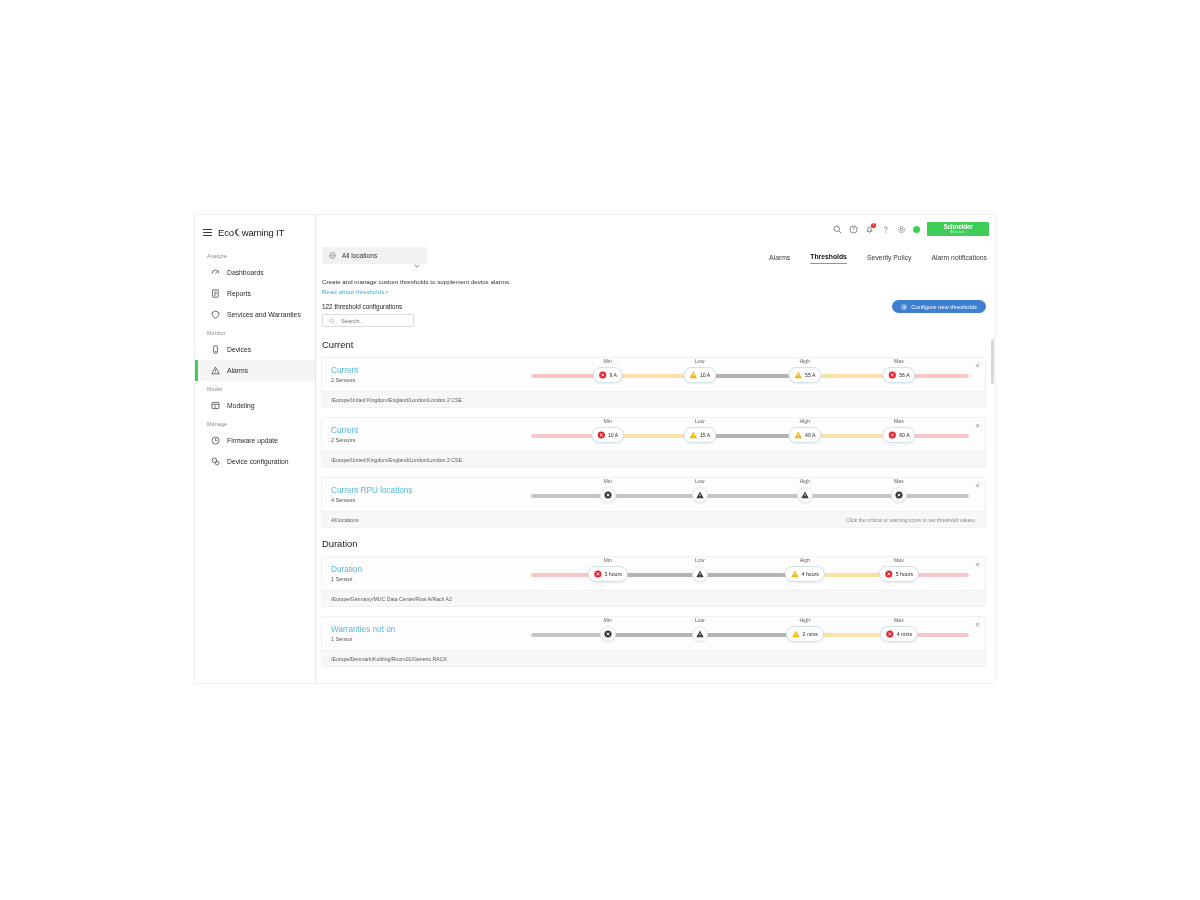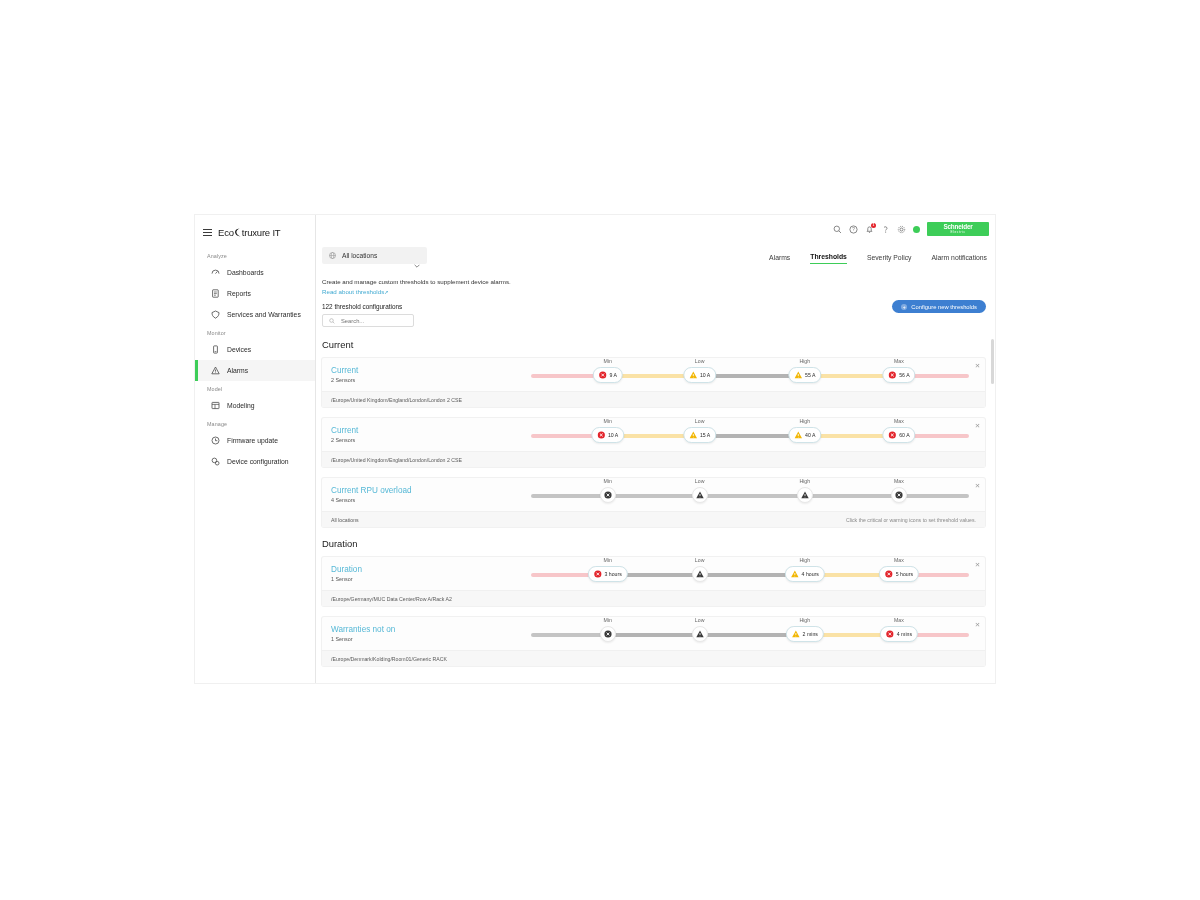--- a/index.html
+++ b/index.html
@@ -221,21 +221,21 @@
 
   <div class="sidebar">
     <div class="brand-row">
       <span class="hamburger">
           <i></i>
           <i></i>
           <i></i>
         </span>
       <span class="brand-text"><span>Eco</span><span class="swirl"><svg width="8" height="9" viewBox="0 0 8 9">
               <path d="M5.6 0.4 C2.4 0.6 0.8 2.4 1.1 4.4 C1.4 6.4 3.4 8.2 6.6 8.4 C4.2 7.4 2.6 6.0 2.4 4.4 C2.2 2.8 3.5 1.3 5.6 0.4 Z" fill="#111"></path>
-            </svg></span><span>truxure IT</span></span>
+            </svg></span><span>warning IT</span></span>
     </div>
     <div id="nav-holder">
         <div class="nav-group-label">Analyze</div>
         <div class="nav-item">
           <span class="nav-ico">
             <svg width="9" height="9" viewBox="0 0 9 9">
               <path d="M1 5.6 a3.5 3.5 0 0 1 7 0" fill="none" stroke="#4a4a4a" stroke-width="0.8"></path>
               <line x1="4.5" y1="5.6" x2="6.4" y2="3.4" stroke="#4a4a4a" stroke-width="0.8"></line>
             </svg>
           </span>
@@ -524,21 +524,21 @@
             </div>
             <div class="card-foot">
               <span class="card-path">/Europe/United Kingdom/England/London/London 2 CSE</span>
               <span class="card-hint"></span>
             </div>
           </div>
           <div class="card">
             <div class="card-close">✕</div>
             <div class="card-top">
               <div class="card-meta">
-                <div class="card-name">Current RPU overload</div>
+                <div class="card-name">Current RPU locations</div>
                 <div class="card-sub">4 Sensors</div>
               </div>
               <div class="track">
                 <div class="seg" style="left:0%;width:17.5%;background:#c4c4c4"></div>
                 <div class="seg" style="left:17.5%;width:21%;background:#c4c4c4"></div>
                 <div class="seg" style="left:38.5%;width:24%;background:#c4c4c4"></div>
                 <div class="seg" style="left:62.5%;width:21.5%;background:#c4c4c4"></div>
                 <div class="seg" style="left:84%;width:16%;background:#c4c4c4"></div>
                 <div class="tick-label" style="left:17.5%">Min</div>
                 <div class="pill empty" style="left:17.5%">

